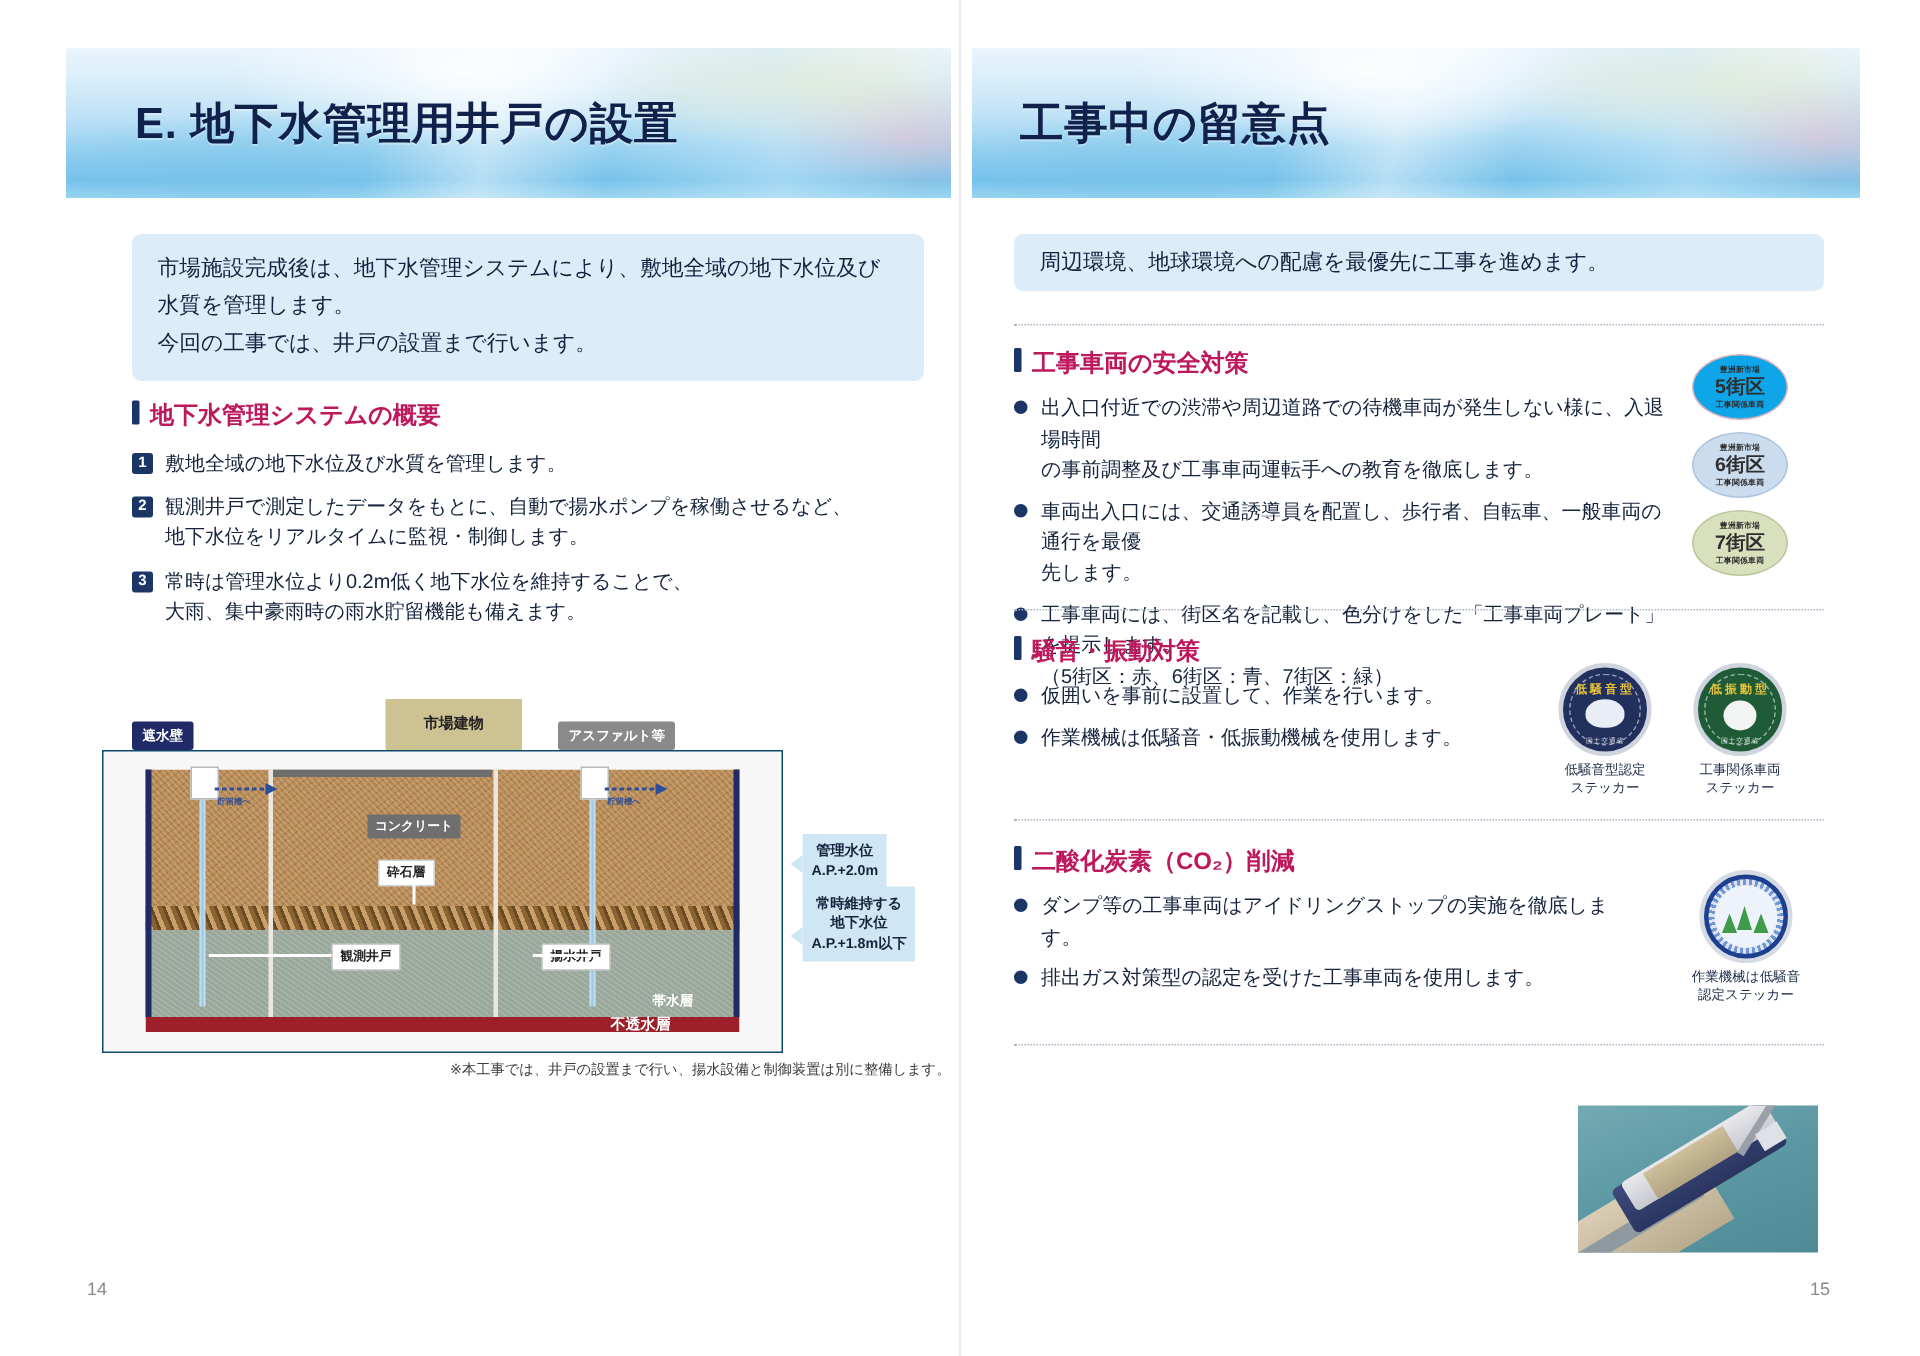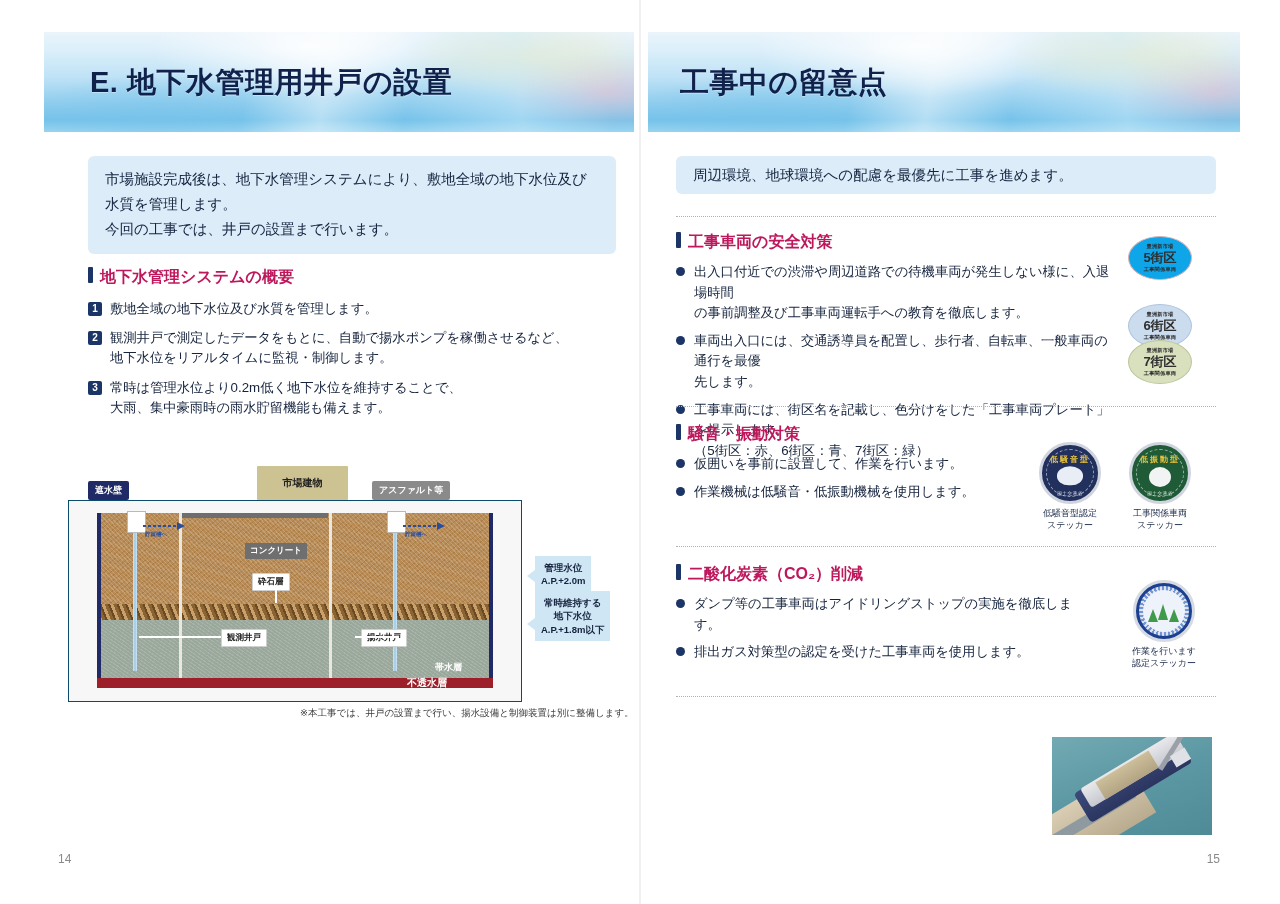--- a/index.html
+++ b/index.html
@@ -320,21 +320,21 @@
 （5街区：赤、6街区：青、7街区：緑）</span>
         </div>
       </div>
     </div>
 
     <div class="plate plate-5" style="left:488px;top:236px;">
       <span class="t">豊洲新市場</span>
       <span class="m">5街区</span>
       <span class="b">工事関係車両</span>
     </div>
-    <div class="plate plate-6" style="left:488px;top:304px;">
+    <div class="plate plate-6" style="left:488px;top:288px;">
       <span class="t">豊洲新市場</span>
       <span class="m">6街区</span>
       <span class="b">工事関係車両</span>
     </div>
     <div class="plate plate-7" style="left:488px;top:340px;">
       <span class="t">豊洲新市場</span>
       <span class="m">7街区</span>
       <span class="b">工事関係車両</span>
     </div>
 
@@ -399,21 +399,21 @@
     </div>
 
     <div class="sticker-wrap" style="left:486px;top:580px;width:76px;">
       <div class="st-circle st-gas">
         <div class="st-gas-band"></div>
         <div class="st-gas-inner"></div>
         <div class="tree" style="left:12px;"></div>
         <div class="tree" style="left:22px;bottom:19px;border-bottom-width:16px;"></div>
         <div class="tree" style="left:33px;"></div>
       </div>
-      <div class="sticker-cap" style="white-space:pre-line;">作業を行います
+      <div class="sticker-cap" style="white-space:pre-line;">作業機械は低騒音
 認定ステッカー</div>
     </div>
 
     <div class="dots" style="left:36px;top:696px;width:540px;"></div>
 
 
     <div class="photo" style="left:412px;">
       <div class="ph-dock"></div>
       <div class="ph-dock2"></div>
       <div class="ph-hull"></div>

